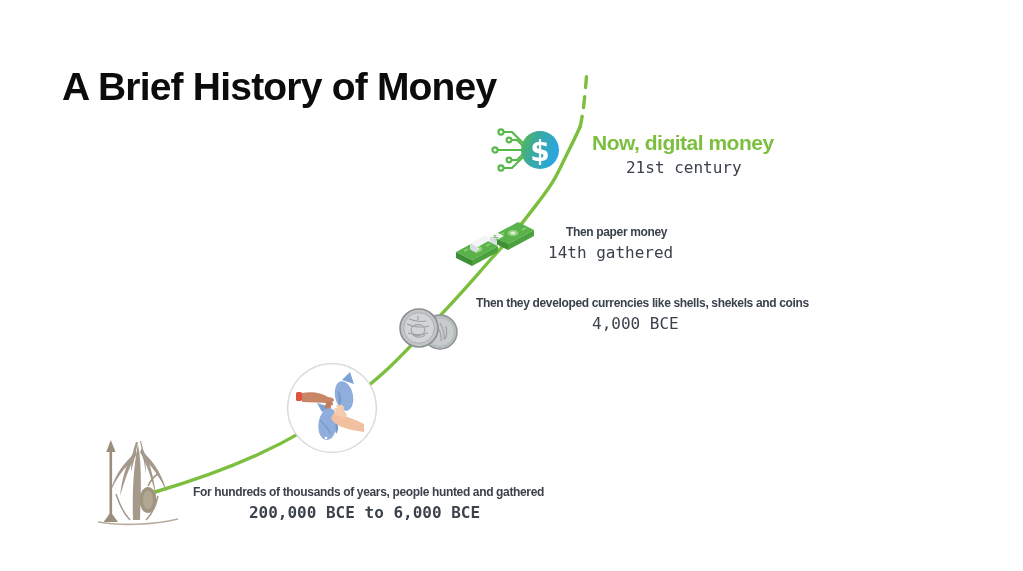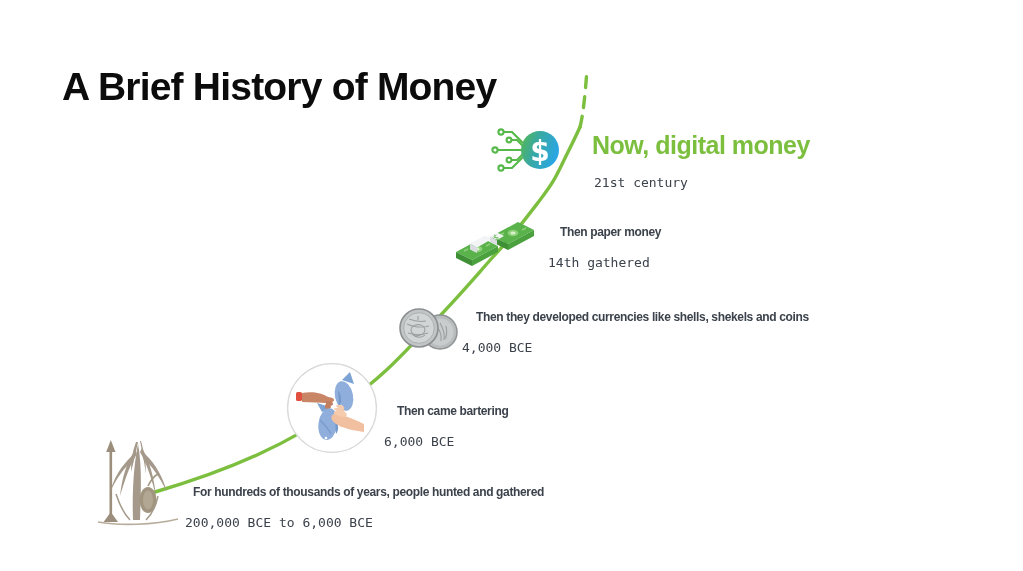--- a/index.html
+++ b/index.html
@@ -14,20 +14,21 @@
     overflow: hidden;
     font-family: "Liberation Sans", sans-serif;
     -webkit-font-smoothing: antialiased;
   }
 
   #stage {
     position: absolute;
     inset: 0;
     width: 1023px;
     height: 474px;
+    text-align: center;
   }
 
   
   #page-title {
     position: absolute;
     left: 62px;
     top: 66px;
     font-size: 39px;
     font-weight: 700;
     letter-spacing: -0.8px;
@@ -54,43 +55,43 @@
   .milestone-heading {
     font-size: 12px;
     font-weight: 700;
     color: #3b424b;
     letter-spacing: -0.35px;
     line-height: 1.15;
     white-space: nowrap;
   }
   .milestone-heading.accent {
     color: #7cbf3f;
-    font-size: 25px;
+    font-size: 21px;
     letter-spacing: -0.5px;
   }
   .milestone-date {
     font-family: "DejaVu Sans Mono", "Liberation Mono", monospace;
-    font-size: 13px;
+    font-size: 16px;
     color: #3b424b;
     letter-spacing: 0px;
-    margin-top: 15px;
+    margin-top: 3px;
     white-space: nowrap;
   }
 
   
   #label-digital   { left: 592px; top: 131px; }
   #label-digital .milestone-date { margin-left: 2px; }
   #label-paper     { left: 560px; top: 226px; }
   #label-paper .milestone-date { margin-left: -12px; }
-  #label-coins     { left: 476px; top: 311px; }
+  #label-coins     { left: 476px; top: 297px; }
   #label-coins .milestone-date { margin-left: -14px; }
   #label-barter    { left: 397px; top: 405px; }
   #label-barter .milestone-date { margin-left: -13px; }
   #label-hunting   { left: 193px; top: 486px; }
-  #label-hunting .milestone-date { margin-left: -8px; }
+  #label-hunting .milestone-date { margin-left: -8px; font-weight: bold; }
 
   
   .icon-wrap { position: absolute; }
   #icon-digital-money { left: 490px; top: 122px;  width: 76px; height: 58px; }
   #icon-paper-money   { left: 452px; top: 214px;  width: 86px; height: 62px; }
   #icon-coins         { left: 395px; top: 302px;  width: 66px; height: 56px; }
   #icon-bartering     { left: 286px; top: 362px;  width: 92px; height: 92px; }
   #icon-hunting       { left: 92px;  top: 434px;  width: 92px; height: 96px; }
 
   .icon-wrap svg { display: block; width: 100%; height: 100%; }
@@ -285,23 +286,19 @@
   <div class="milestone-label" id="label-paper">
     <div class="milestone-heading">Then paper money</div>
     <div class="milestone-date">14th gathered</div>
   </div>
 
   <div class="milestone-label" id="label-coins">
     <div class="milestone-heading">Then they developed currencies like shells, shekels and coins</div>
     <div class="milestone-date">4,000 BCE</div>
   </div>
 
-  <div class="milestone-label" id="label-barter">
-    <div class="milestone-heading">Then came bartering</div>
-    <div class="milestone-date">6,000 BCE</div>
-  </div>
 
   <div class="milestone-label" id="label-hunting">
     <div class="milestone-heading">For hundreds of thousands of years, people hunted and gathered</div>
     <div class="milestone-date">200,000 BCE to 6,000 BCE</div>
   </div>
 
 </div>
 
 </body></html>

